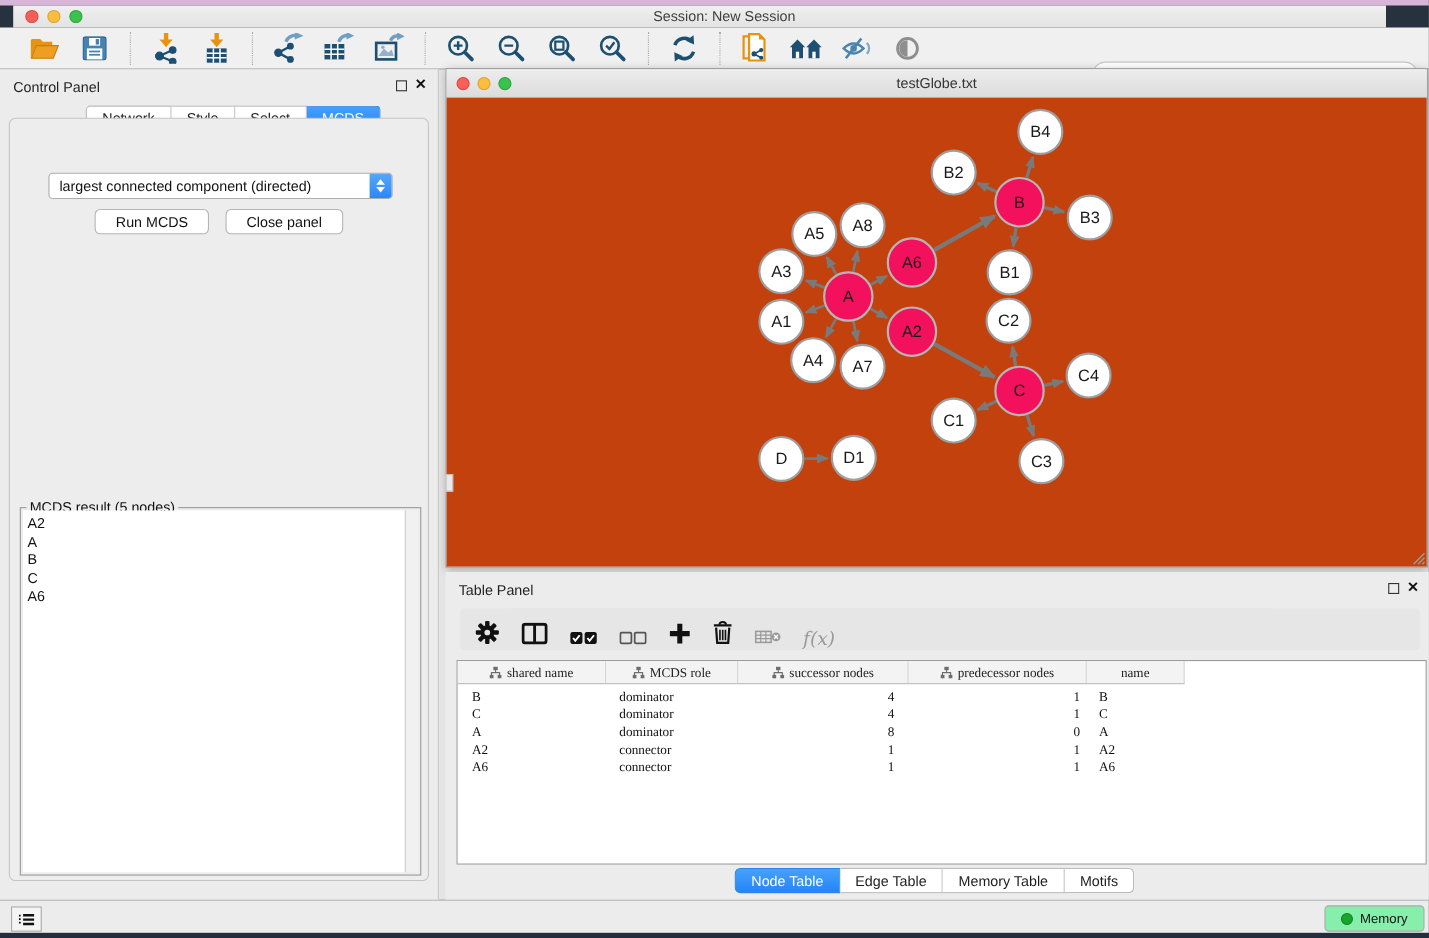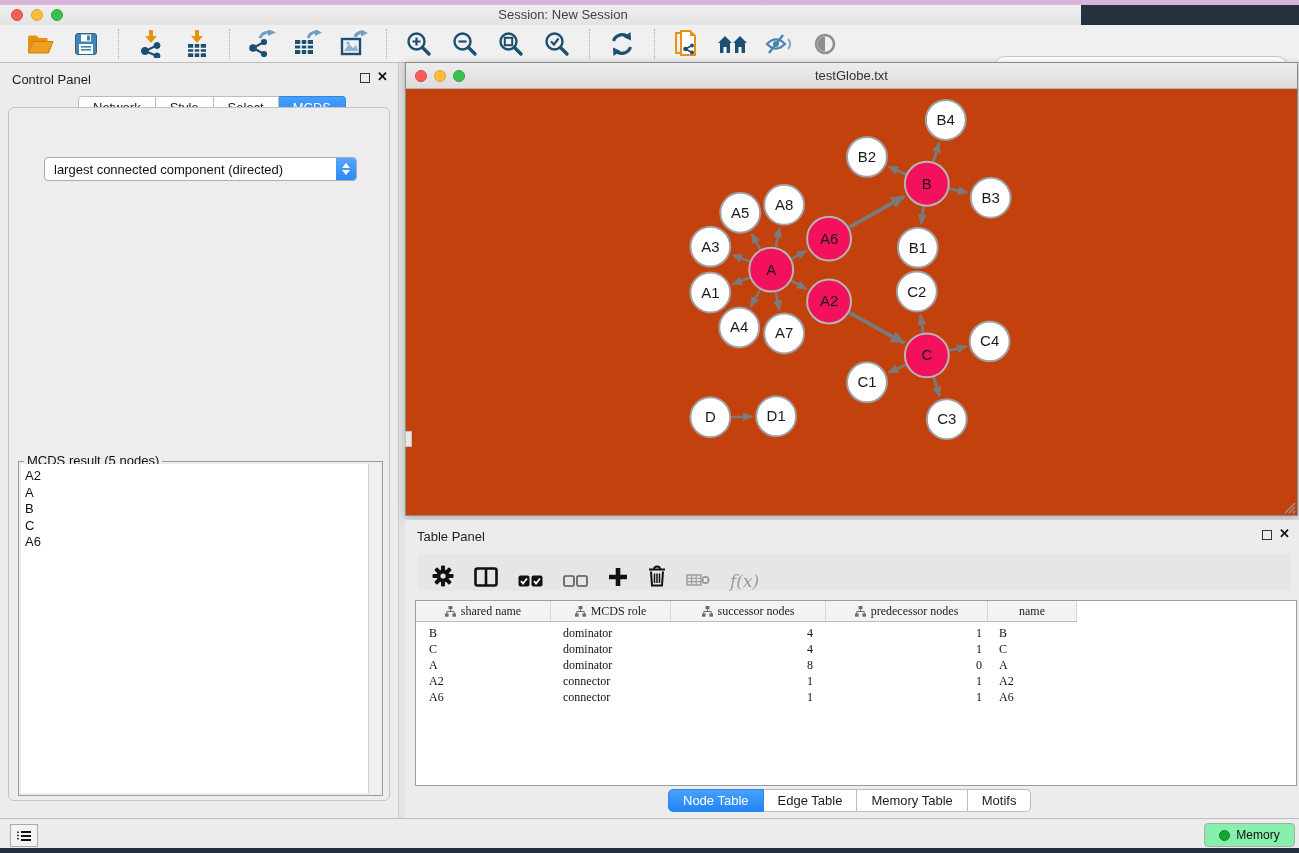--- a/index.html
+++ b/index.html
@@ -2,21 +2,21 @@
 <html><head>
 <meta charset="utf-8">
 <style>
   * { margin:0; padding:0; box-sizing:border-box; }
   html,body { width:1299px; height:853px; overflow:hidden; }
   body { font-family:"Liberation Sans", sans-serif; background:#27323f; position:relative; }
   .abs { position:absolute; }
 
   
   .deskstrip-top { left:0; top:0; width:1299px; height:5px; background:#d9b4d9; }
-  .titlebar { left:0; top:5px; width:1081px; height:20px; background:linear-gradient(#efefef,#e3e3e3);padding-left:45px; }
+  .titlebar { left:12px; top:5px; width:1248px; height:20px; background:linear-gradient(#efefef,#e3e3e3);padding-left:45px; }
   .app-title { width:100%; text-align:center; font-size:13px; color:#3f3f3f; line-height:20px; }
   .lights { left:11px; top:4px; display:flex; gap:8px; }
   .light { width:12px; height:12px; border-radius:50%; }
   .light.red { background:#f95f57; border:1px solid #dd4741; }
   .light.yellow { background:#fbbe3c; border:1px solid #dfa134; }
   .light.green { background:#3ac24f; border:1px solid #2aa63c; }
 
   .toolbar { left:0; top:25px; width:1299px; height:38px; background:#f0f0f0; border-bottom:1px solid #bcbcbc;
              display:flex; align-items:center; padding-left:12px; }
   .tb-group { display:flex; align-items:center; gap:14px; padding:0 12px; }
@@ -302,20 +302,24 @@
       <div class="seg-tab">Select</div>
       <div class="seg-tab active">MCDS</div>
     </div>
   <div class="cp-content">
     <div class="dropdown">
       <span class="dropdown-value">largest connected component (directed)</span>
       <span class="dropdown-stepper">
           <span class="chev-up"></span>
           <span class="chev-dn"></span>
         </span>
+    </div>
+    <div class="cp-buttons">
+      <button class="btn">Run MCDS</button>
+      <button class="btn">Close panel</button>
     </div>
     <div class="result-group">
       <span class="result-legend">MCDS result (5 nodes)</span>
       <ul class="result-list">
           <li>A2</li>
           <li>A</li>
           <li>B</li>
           <li>C</li>
           <li>A6</li>
         </ul>

